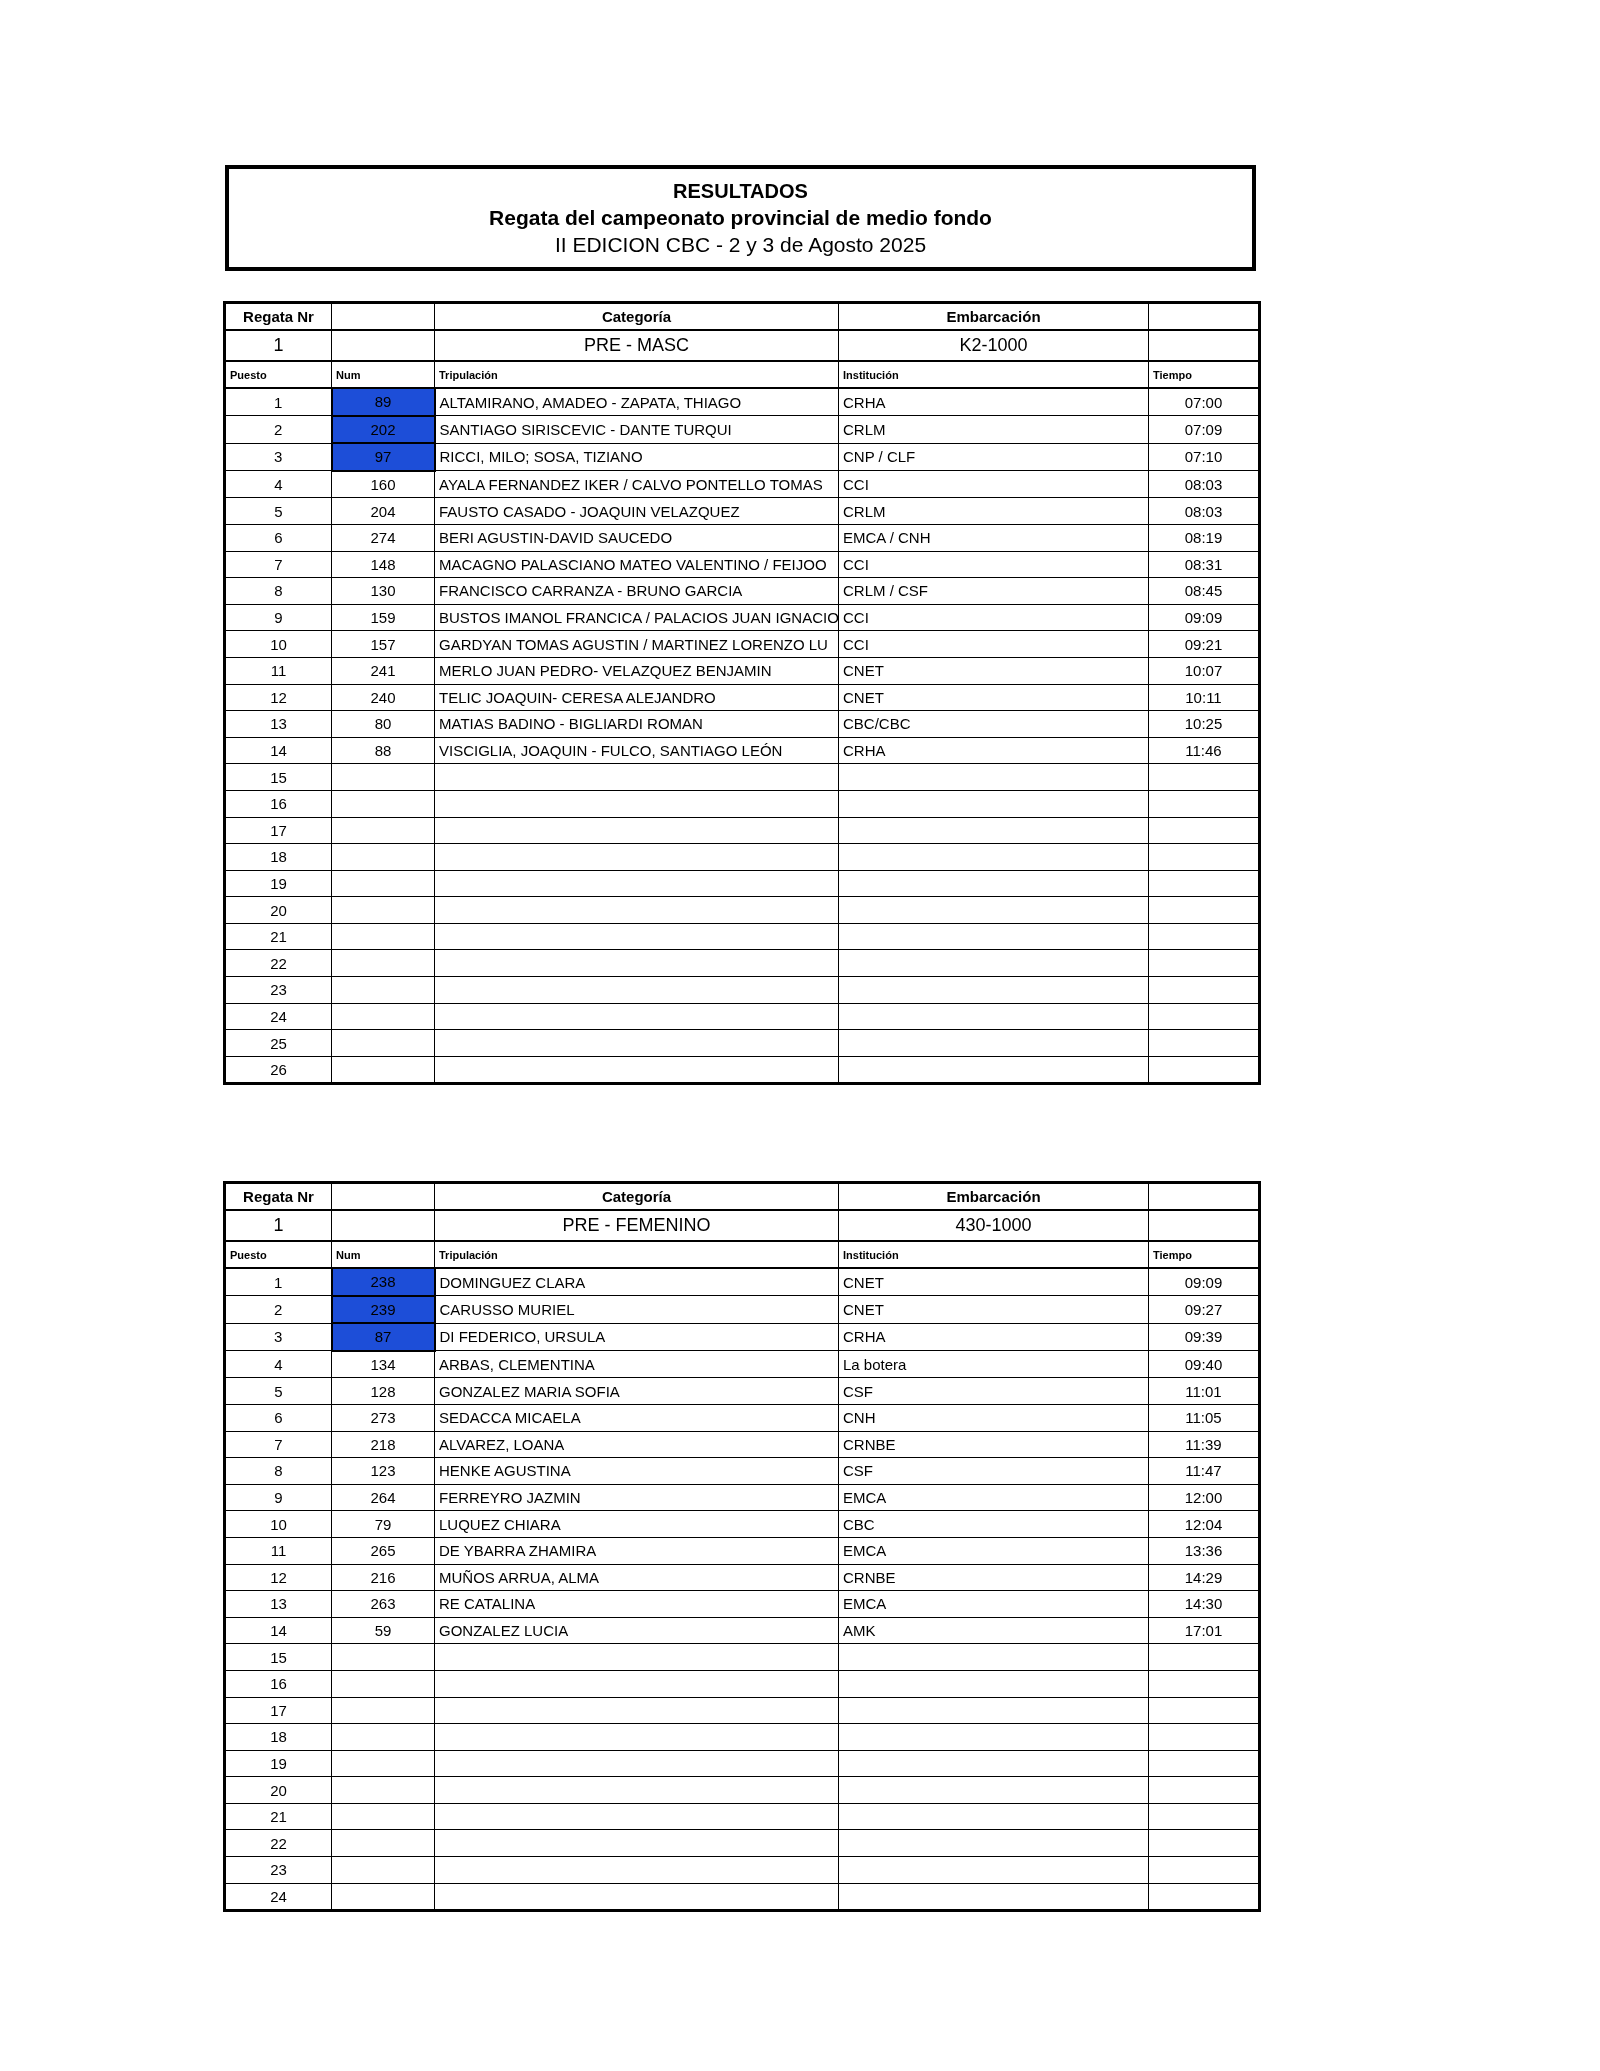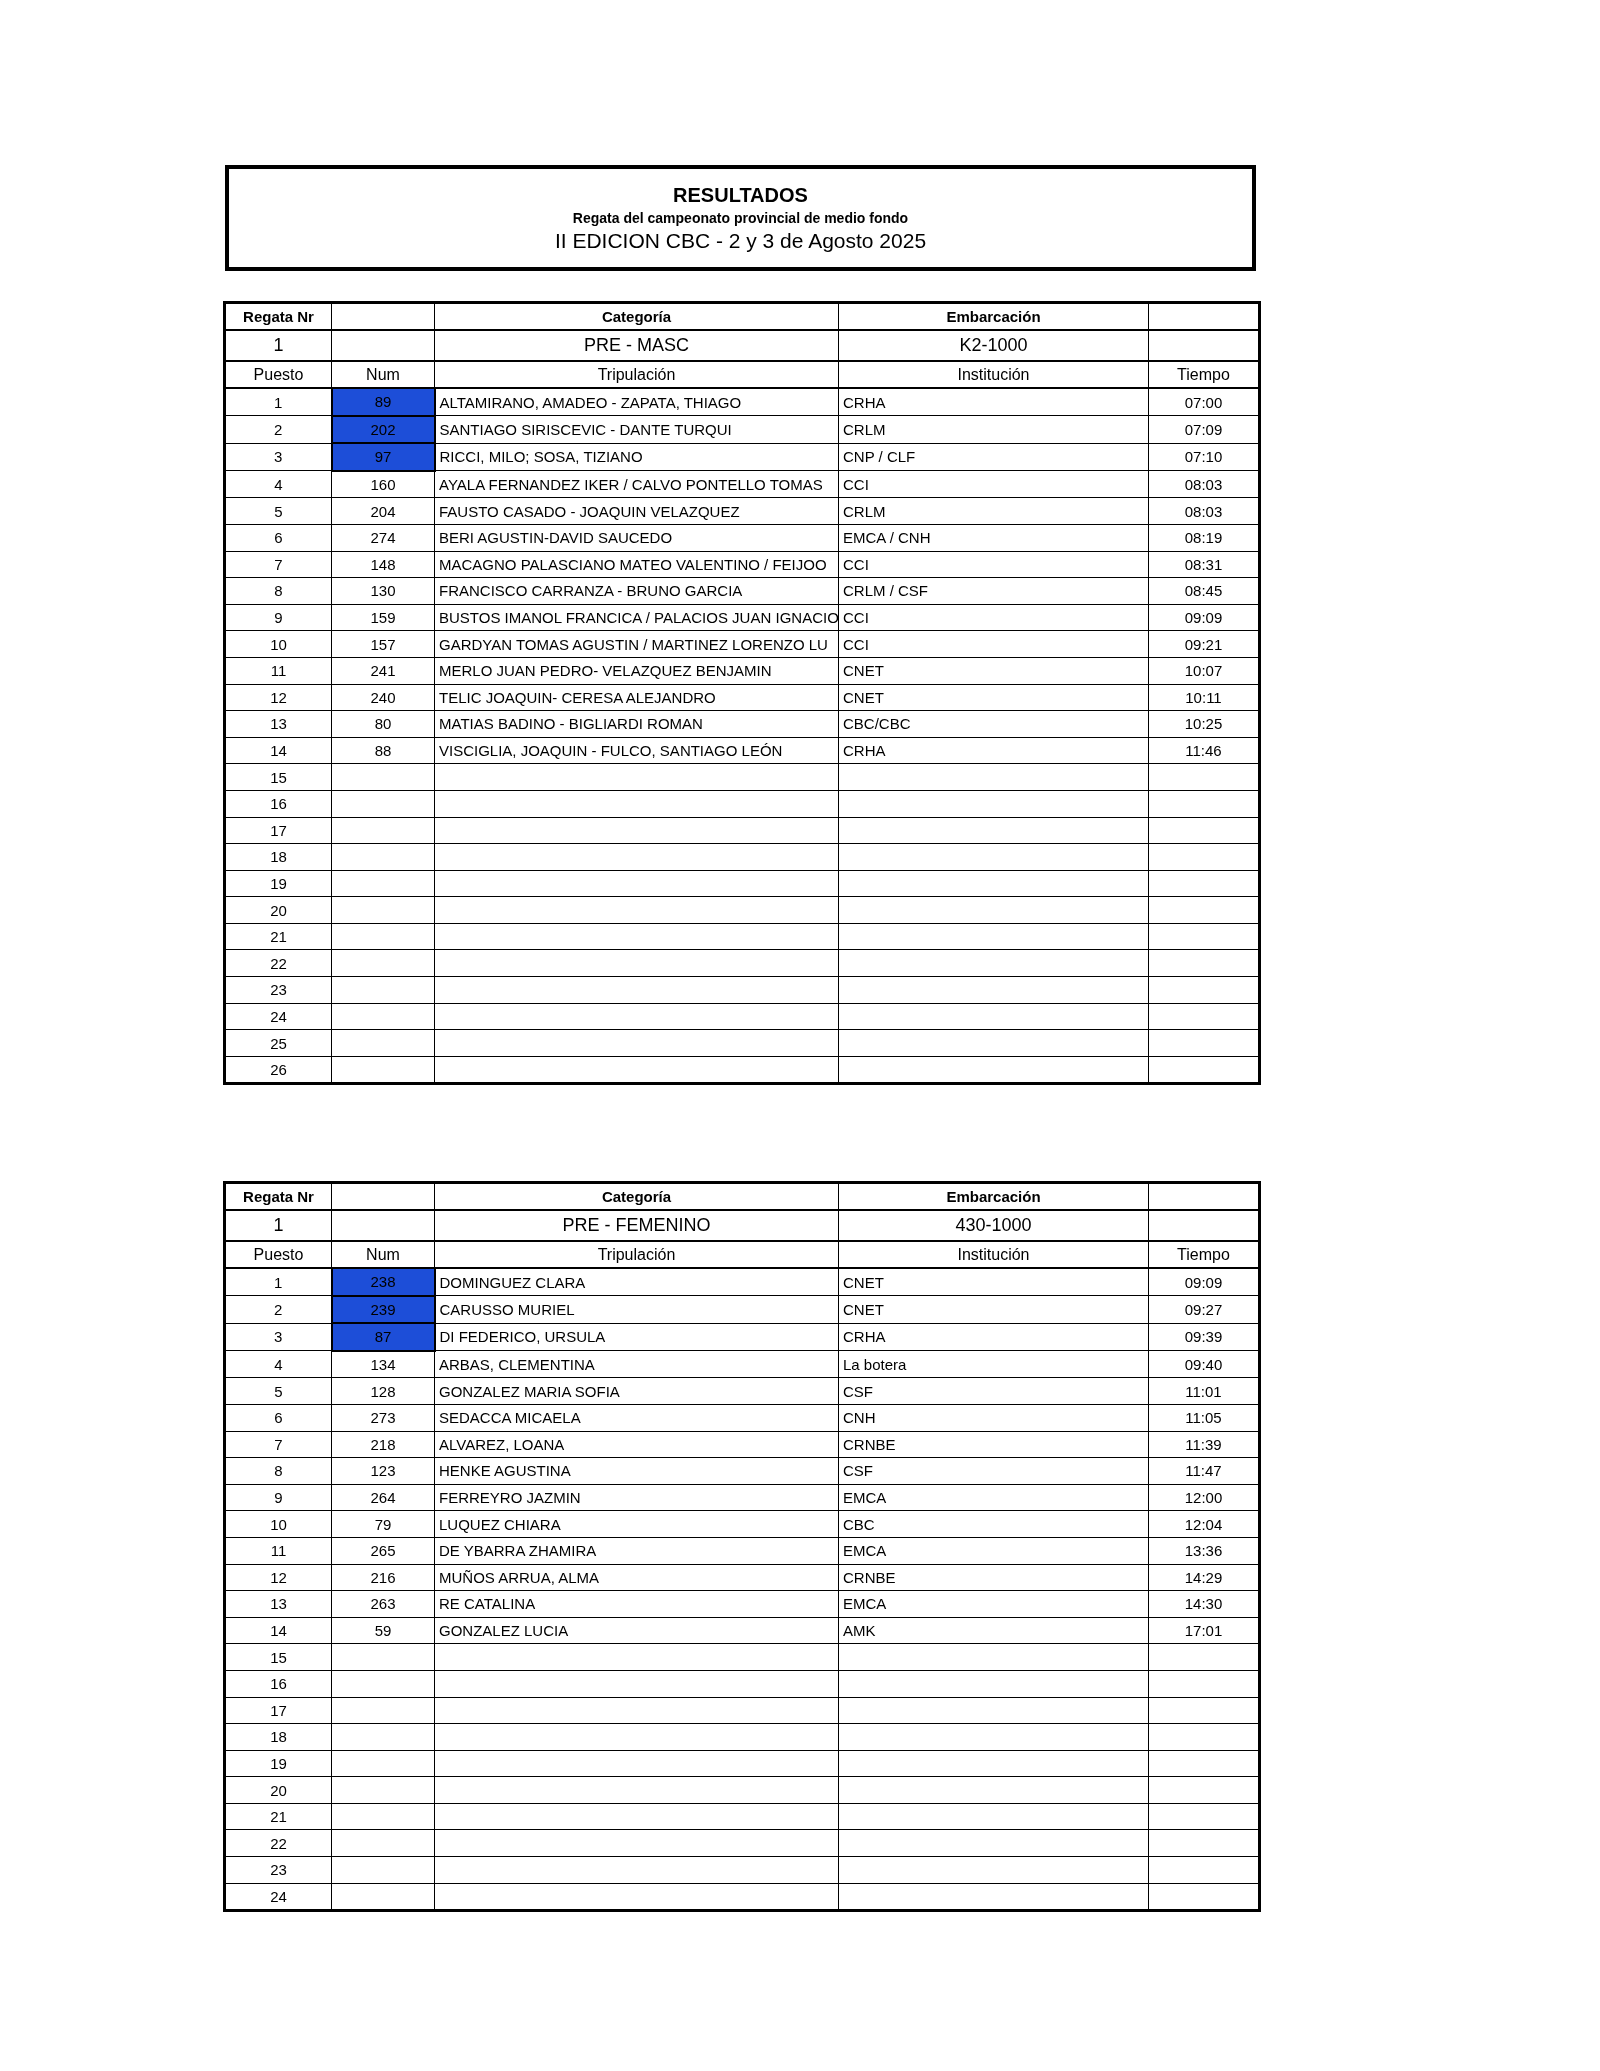--- a/index.html
+++ b/index.html
@@ -6,41 +6,41 @@
   body{
     width:1600px;height:2071px;position:relative;background:#ffffff;
     font-family:"Liberation Sans",sans-serif;color:#000;
   }
   .title-box{
     position:absolute;left:225px;top:165px;width:1023px;height:98px;
     border:4px solid #000;display:flex;flex-direction:column;
     justify-content:center;gap:3px;text-align:center;
   }
   .title-box .l1{font-size:20px;font-weight:bold;}
-  .title-box .l2{font-size:14px;font-weight:bold;}
+  .title-box .l2{font-size:21px;font-weight:bold;}
   .title-box .l3{font-size:21px;font-weight:normal;}
 
   .rtable{position:absolute;left:223px;width:1035px;}
   .rtable.t1{top:301px;}
   .rtable.t2{top:1181px;}
 
   table{
     border-collapse:collapse;table-layout:fixed;width:1035px;
     border:3px solid #000;
   }
   td{
     border-top:1.8px solid #000;border-bottom:1.8px solid #000;
     border-left:1.2px solid #000;border-right:1.2px solid #000;
     padding:0 4px;font-size:15px;height:25.6px;overflow:hidden;
     white-space:nowrap;vertical-align:middle;
   }
   thead td{border-top-width:2.6px;border-bottom-width:2.6px;}
   tr.hdr1 td{font-weight:bold;text-align:center;font-size:15px;height:25px;}
   tr.hdr2 td{font-size:18px;text-align:center;height:29px;}
-  tr.hdr3 td{font-weight:normal;text-align:center;font-size:16px;height:25px;}
+  tr.hdr3 td{font-weight:bold;text-align:left;font-size:11px;height:25px;}
   td.c{text-align:center;}
   td.l{text-align:left;}
   td.hl{background:#1d4ed8;border:2.6px solid #000;}
 </style>
 </head>
 <body>
 
 <div class="title-box">
   <div class="l1">RESULTADOS</div>
   <div class="l2">Regata del campeonato provincial de medio fondo</div>

